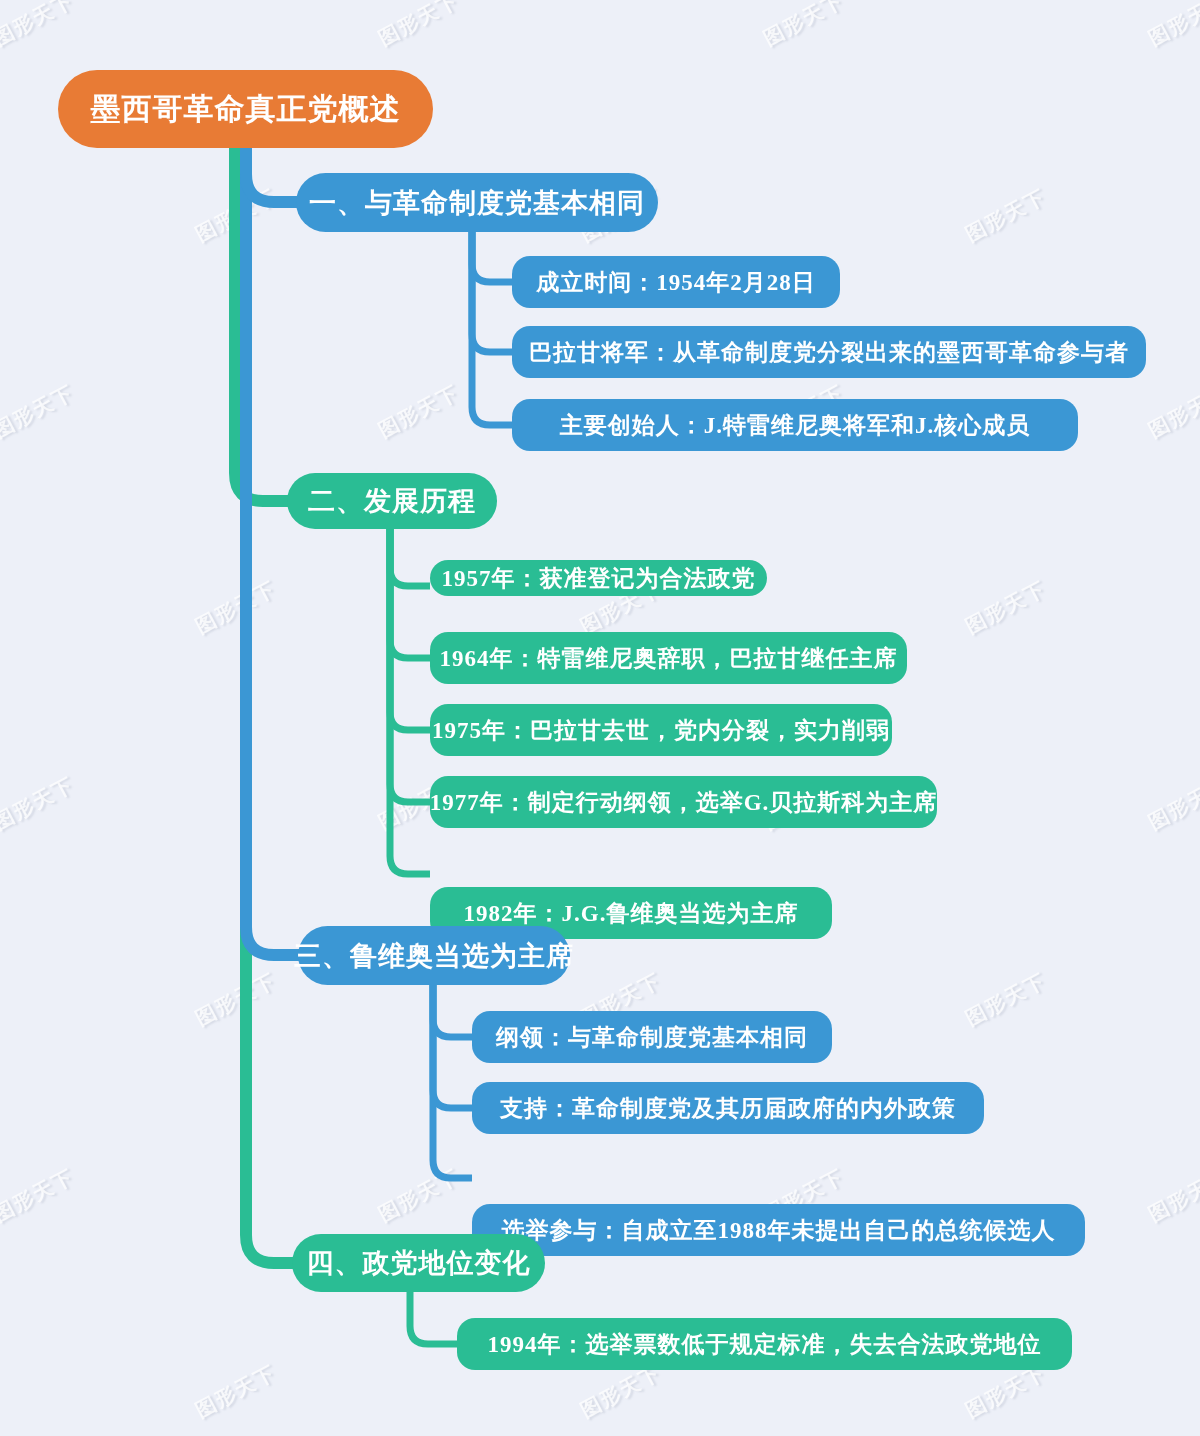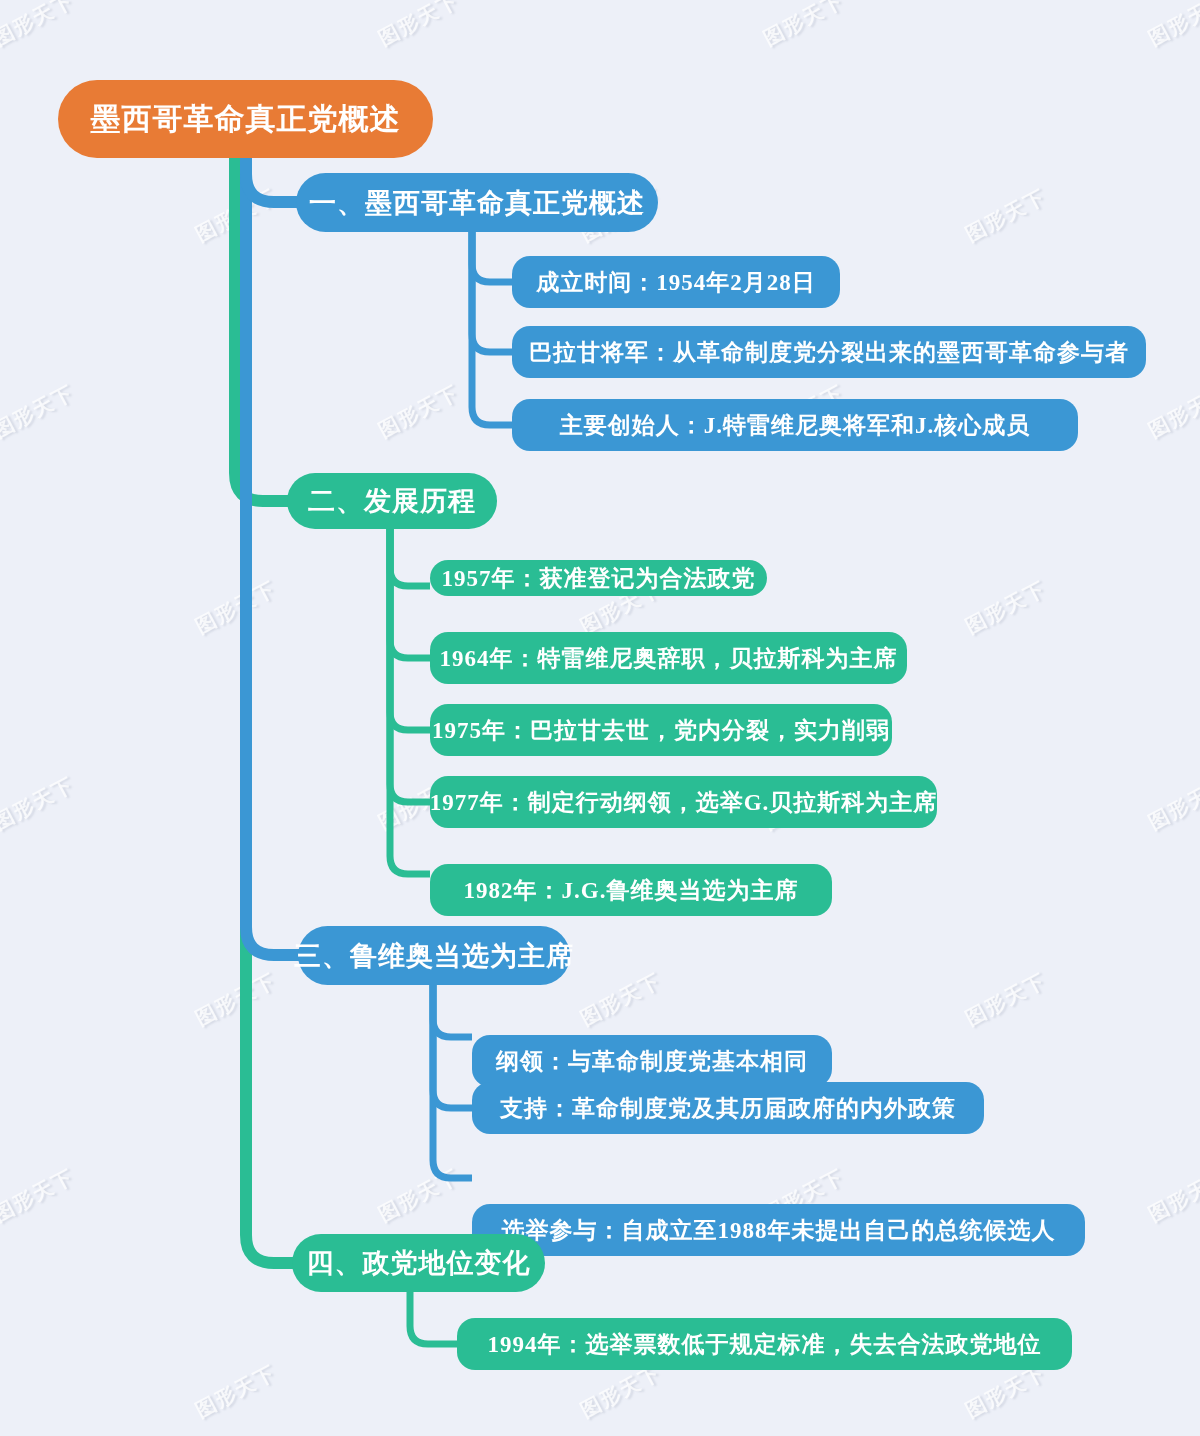--- a/index.html
+++ b/index.html
@@ -19,21 +19,21 @@
   #connectors path{fill:none;}
   .c-blue{stroke:var(--blue);}
   .c-teal{stroke:var(--teal);}
   .main-line{stroke-width:12;}
   .child-line{stroke-width:7;}
   .pill{
     position:absolute;z-index:2;box-sizing:border-box;
     color:#ffffff;font-weight:bold;letter-spacing:1px;white-space:nowrap;
     display:flex;align-items:center;justify-content:center;
   }
-  .orange{background:var(--orange);margin-top:10px;}
+  .orange{background:var(--orange);}
   .blue{background:var(--blue);}
   .teal{background:var(--teal);}
   .root-pill{font-size:30px;border-radius:40px;}
   .branch-pill{font-size:27px;border-radius:30px;}
   .child-pill{font-size:23px;border-radius:18px;}
 </style>
 </head>
 <body>
 
 <div id="watermarks">
@@ -86,31 +86,31 @@
 
   <path class="c-blue child-line" d="M433 983 L433 1019 Q433 1037 451 1037 L472 1037"></path>
   <path class="c-blue child-line" d="M433 983 L433 1090 Q433 1108 451 1108 L472 1108"></path>
   <path class="c-blue child-line" d="M433 983 L433 1160 Q433 1178 451 1178 L472 1178"></path>
 
   <path class="c-teal child-line" d="M410 1290 L410 1326 Q410 1344 428 1344 L457 1344"></path>
 </svg>
 
 <div class="pill orange root-pill" style="left:58px;top:70px;width:375px;height:78px;">墨西哥革命真正党概述</div>
 
-<div class="pill blue branch-pill" style="left:296px;top:173px;width:362px;height:59px;">一、墨西哥革命真正党概述</div>
+<div class="pill blue branch-pill" style="left:296px;top:173px;width:362px;height:59px;">一、与革命制度党基本相同</div>
 <div class="pill blue child-pill" style="left:512px;top:256px;width:328px;height:52px;">成立时间：1954年2月28日</div>
 <div class="pill blue child-pill" style="left:512px;top:326px;width:634px;height:52px;">巴拉甘将军：从革命制度党分裂出来的墨西哥革命参与者</div>
 <div class="pill blue child-pill" style="left:512px;top:399px;width:566px;height:52px;">主要创始人：J.特雷维尼奥将军和J.核心成员</div>
 
 <div class="pill teal branch-pill" style="left:287px;top:473px;width:210px;height:56px;">二、发展历程</div>
 <div class="pill teal child-pill" style="left:430px;top:560px;width:337px;height:36px;">1957年：获准登记为合法政党</div>
-<div class="pill teal child-pill" style="left:430px;top:632px;width:477px;height:52px;">1964年：特雷维尼奥辞职，贝拉斯科为主席</div>
+<div class="pill teal child-pill" style="left:430px;top:632px;width:477px;height:52px;">1964年：特雷维尼奥辞职，巴拉甘继任主席</div>
 <div class="pill teal child-pill" style="left:430px;top:704px;width:462px;height:52px;">1975年：巴拉甘去世，党内分裂，实力削弱</div>
 <div class="pill teal child-pill" style="left:430px;top:776px;width:507px;height:52px;">1977年：制定行动纲领，选举G.贝拉斯科为主席</div>
-<div class="pill teal child-pill" style="left:430px;top:864px;width:402px;height:52px;">1982年：J.G.鲁维奥当选为主席</div>
+<div class="pill teal child-pill" style="left:430px;top:887px;width:402px;height:52px;">1982年：J.G.鲁维奥当选为主席</div>
 
 <div class="pill blue branch-pill" style="left:298px;top:926px;width:272px;height:59px;">三、鲁维奥当选为主席</div>
-<div class="pill blue child-pill" style="left:472px;top:1011px;width:360px;height:52px;margin-top:24px;">纲领：与革命制度党基本相同</div>
+<div class="pill blue child-pill" style="left:472px;top:1011px;width:360px;height:52px;">纲领：与革命制度党基本相同</div>
 <div class="pill blue child-pill" style="left:472px;top:1082px;width:512px;height:52px;">支持：革命制度党及其历届政府的内外政策</div>
 <div class="pill blue child-pill" style="left:472px;top:1204px;width:613px;height:52px;">选举参与：自成立至1988年未提出自己的总统候选人</div>
 
 <div class="pill teal branch-pill" style="left:292px;top:1234px;width:253px;height:58px;">四、政党地位变化</div>
 <div class="pill teal child-pill" style="left:457px;top:1318px;width:615px;height:52px;text-align:right;">1994年：选举票数低于规定标准，失去合法政党地位</div>
 
 </body></html>

